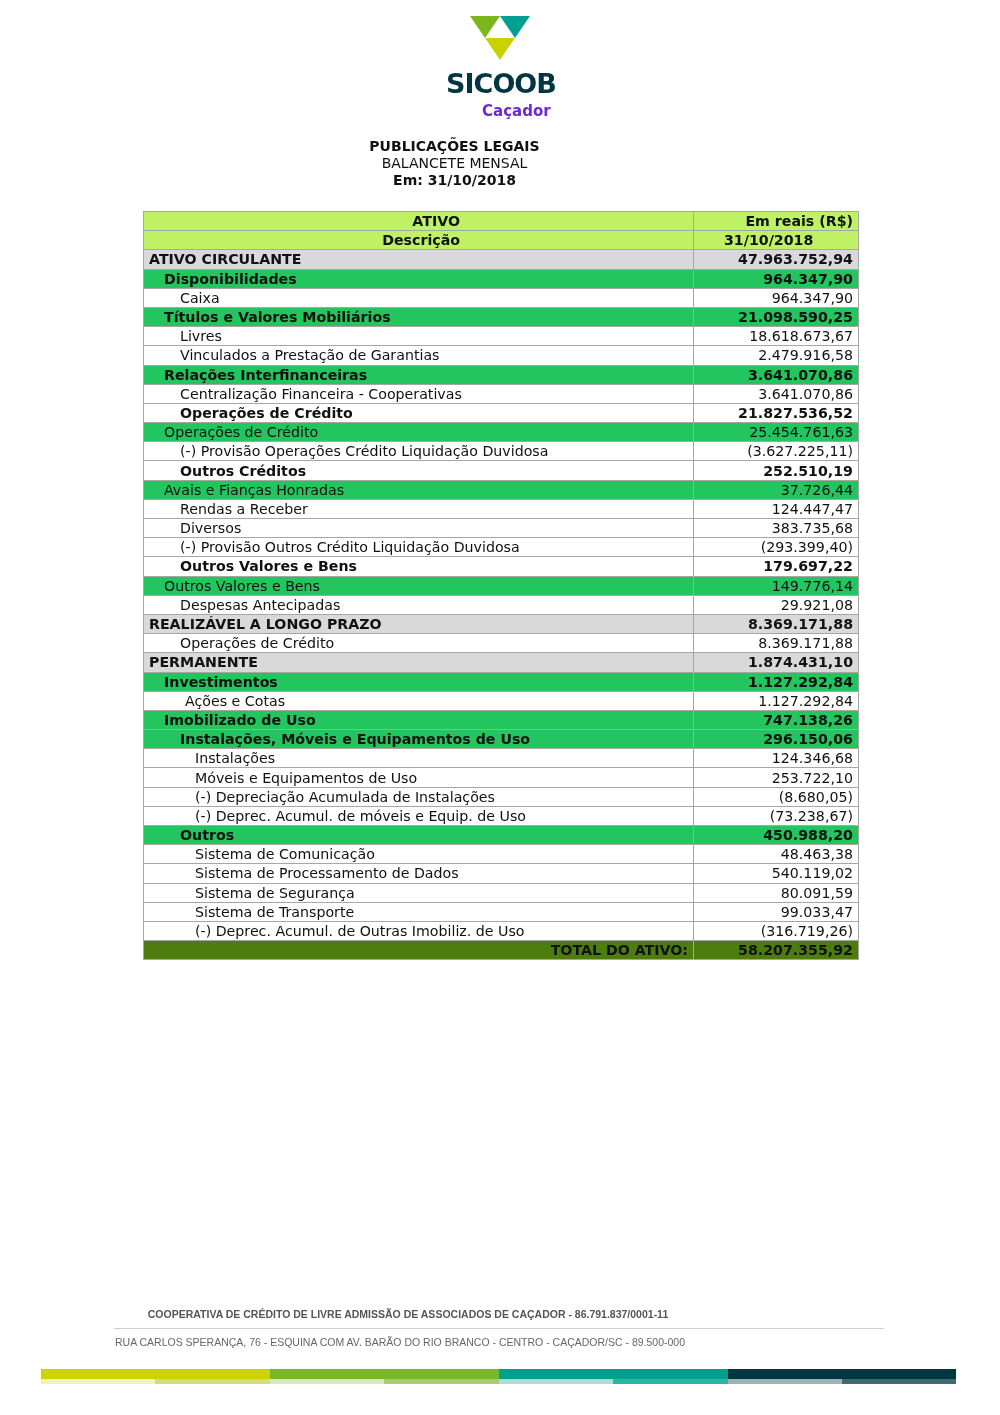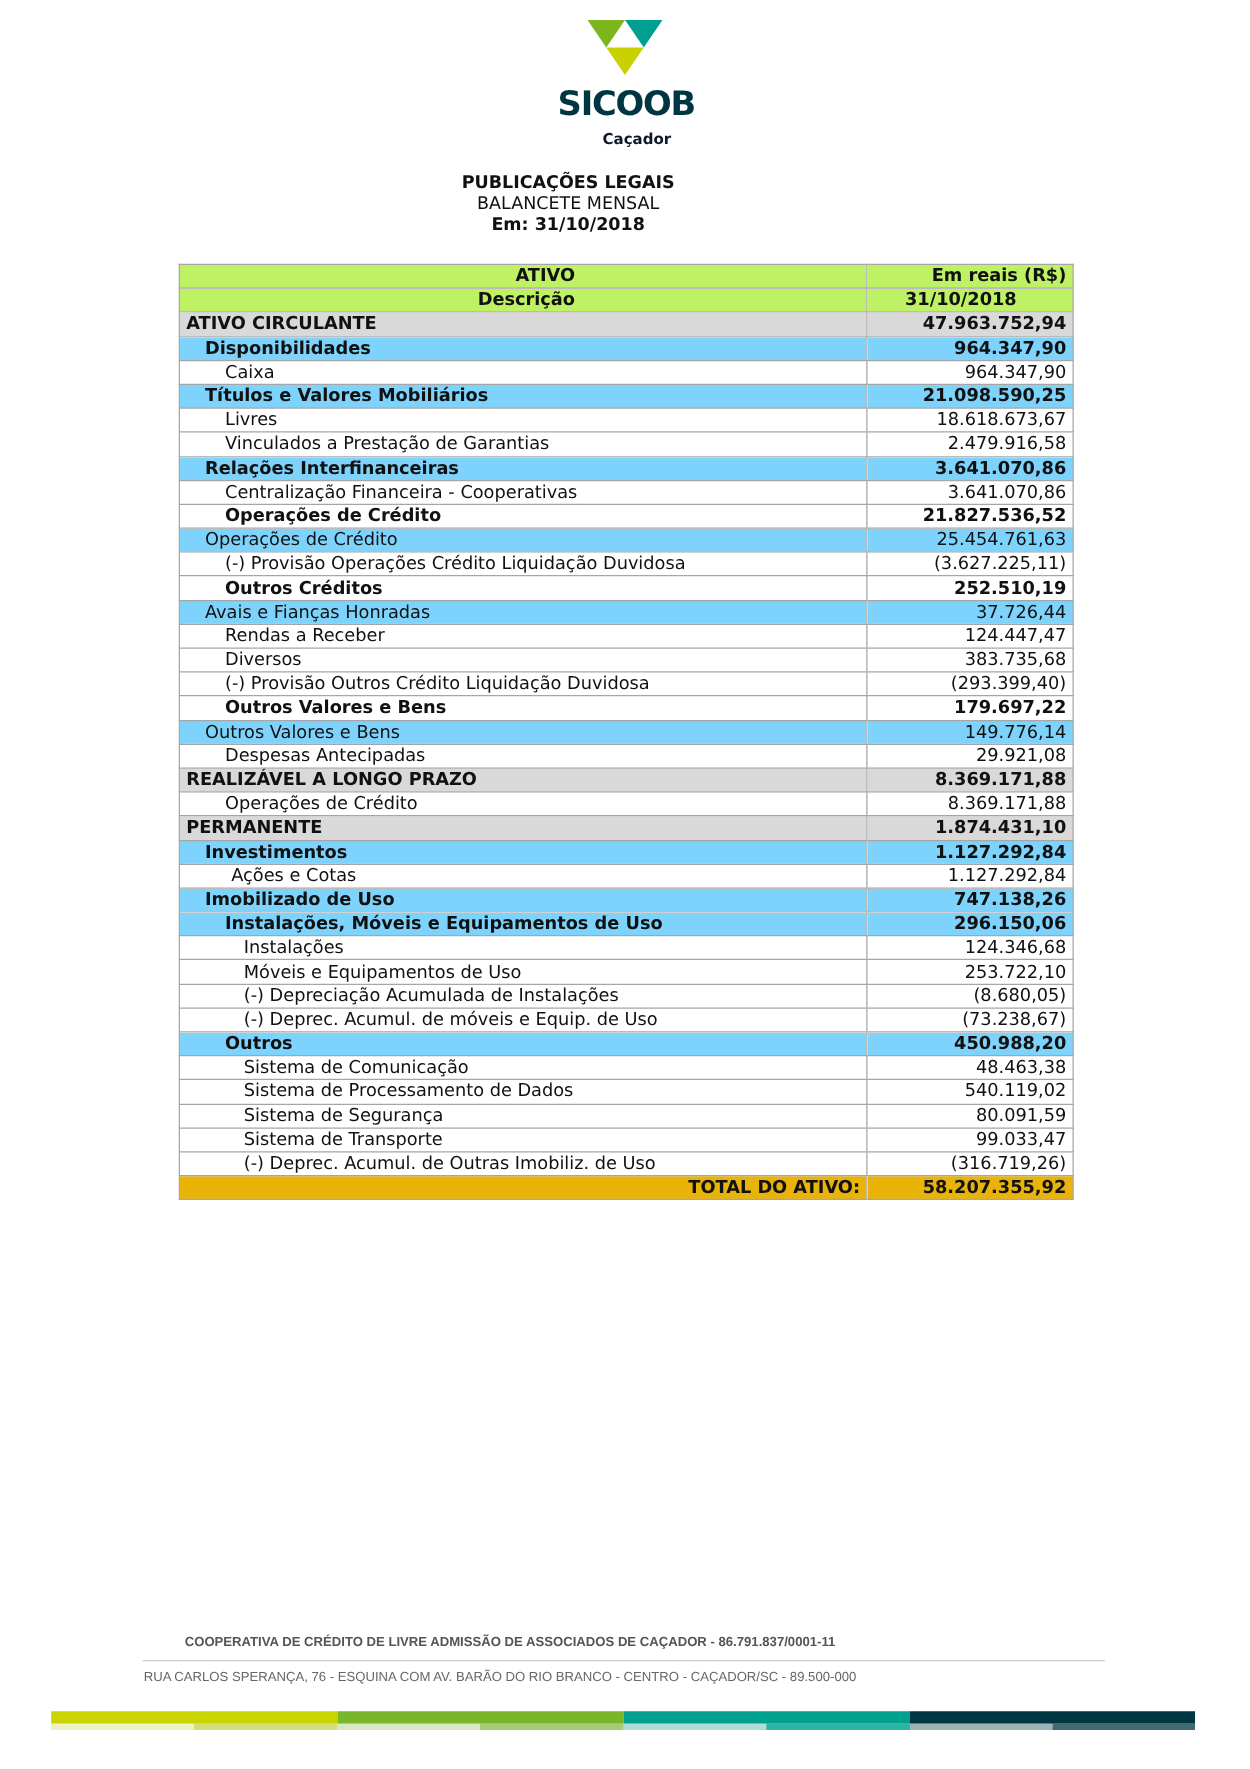--- a/index.html
+++ b/index.html
@@ -4,45 +4,45 @@
 <style>
   html, body { margin: 0; padding: 0; background: #ffffff; }
   body { width: 1000px; height: 1415px; position: relative; overflow: hidden;
          font-family: "DejaVu Sans", sans-serif; color: #111; }
   .logo { position: absolute; left: 420px; top: 14px; width: 160px; height: 100px; }
   .logo svg { position: absolute; left: 50px; top: 2px; }
   .logo .brand { position: absolute; left: 6px; top: 52px; width: 150px; text-align: center;
                  font-family: "DejaVu Sans", sans-serif; font-weight: bold; font-size: 27px;
                  letter-spacing: -1px; color: #003641; line-height: 36px; }
   .logo .sub { position: absolute; left: 62px; top: 88px; font-family: "DejaVu Sans", sans-serif;
-               font-weight: bold; font-size: 12px; color: #0f172a; line-height: 18px; }
+               font-weight: bold; font-size: 15px; color: #6d28d9; line-height: 18px; }
   .titles { position: absolute; left: 0; top: 138px; width: 909px; text-align: center;
             font-size: 14px; line-height: 17px; }
   .titles .t1 { font-weight: bold; }
   .titles .t3 { font-weight: bold; }
   table.bal { position: absolute; left: 143px; top: 211px; width: 715px; border-collapse: collapse;
               font-size: 14.2px; table-layout: fixed; }
   table.bal td { border: 1px solid #a6a6a6; height: 18.2px; padding: 0 5px; line-height: 18px;
                  white-space: nowrap; overflow: hidden; }
   table.bal col.c1 { width: 550px; }
   table.bal col.c2 { width: 165px; }
   tr.hdr td { background: #bef264; font-weight: bold; }
   tr.hdr td.desc { text-align: right; padding-right: 233px; }
   tr.hdr td.val { text-align: right; }
   tr.hdr td.val.date { text-align: left; padding-left: 30px; }
   tr.l0 td { background: #d9d9d9; font-weight: bold; }
-  tr.shade td { background: #7dd3fc; }
+  tr.shade td { background: #22c55e; }
   tr.bold td { font-weight: bold; }
   td.num { text-align: right; }
   .ind0 { padding-left: 5px !important; }
   .ind1 { padding-left: 20px !important; }
   .ind2 { padding-left: 36px !important; }
   .ind2b { padding-left: 41px !important; margin-top: 14px; }
   .ind3 { padding-left: 51px !important; }
-  tr.total td { background: #eab308; font-weight: bold; }
+  tr.total td { background: #4d7c0f; font-weight: bold; }
   tr.total td.lbl { text-align: right; }
   .footer1 { position: absolute; left: 0; top: 1308px; width: 816px; text-align: center;
              font-family: "Liberation Sans", sans-serif; font-weight: bold; font-size: 10.5px; color: #555; }
   .footer-rule { position: absolute; left: 114px; top: 1328px; width: 770px; height: 1px; background: #cfcfcf; }
   .footer2 { position: absolute; left: 0; top: 1336px; width: 800px; text-align: center;
              font-family: "Liberation Sans", sans-serif; font-size: 10.5px; color: #666; }
   .bar { position: absolute; left: 41px; top: 1369px; width: 915px; height: 16px; }
   .bar .seg { position: absolute; top: 0; height: 10px; }
   .bar .sub { position: absolute; top: 10px; height: 5px; }
 </style>

